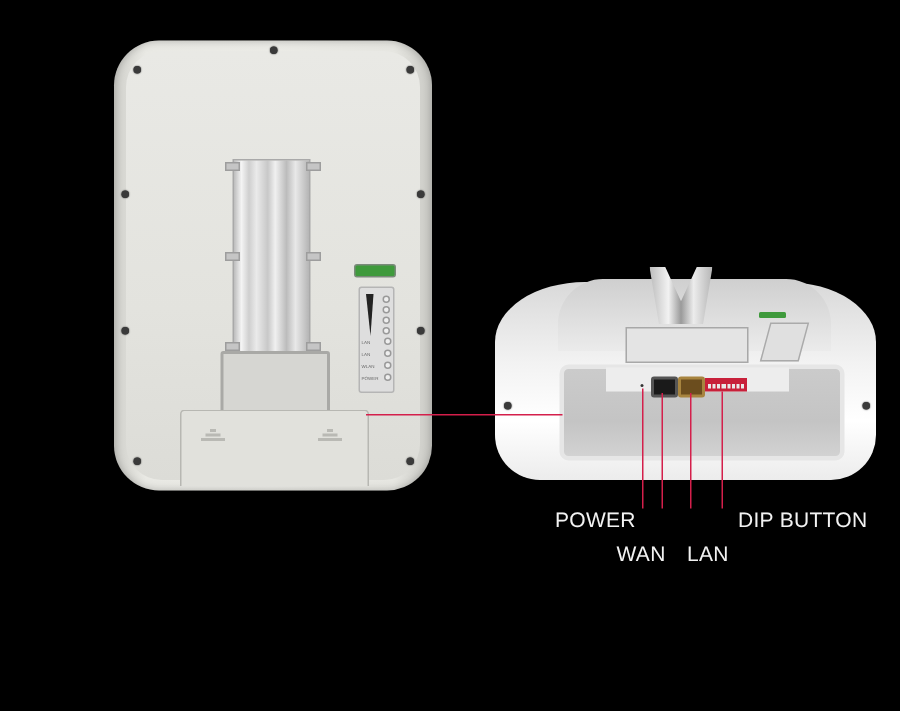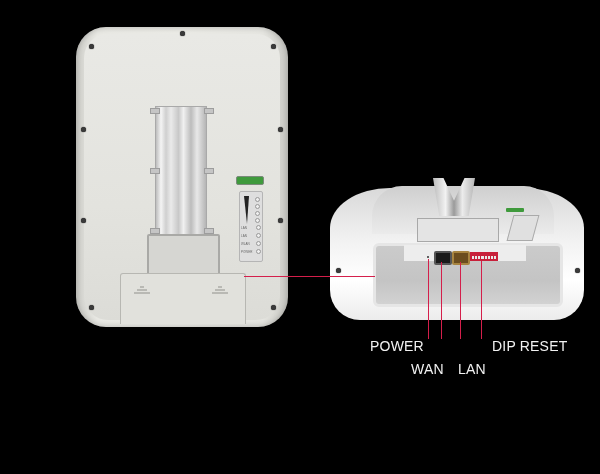--- a/index.html
+++ b/index.html
@@ -145,13 +145,13 @@
 
 <div class="abs line" style="left:244px;top:276px;width:131px;height:1px"></div>
 <div class="abs line" style="left:428px;top:259px;width:1px;height:80px"></div>
 <div class="abs line" style="left:441px;top:262px;width:1px;height:77px"></div>
 <div class="abs line" style="left:460px;top:262px;width:1px;height:77px"></div>
 <div class="abs line" style="left:481px;top:261px;width:1px;height:78px"></div>
 
 <div class="abs callout-text" style="left:370px;top:338px">POWER</div>
 <div class="abs callout-text" style="left:411px;top:361px">WAN</div>
 <div class="abs callout-text" style="left:458px;top:361px">LAN</div>
-<div class="abs callout-text" style="left:492px;top:338px">DIP RESET</div>
+<div class="abs callout-text" style="left:492px;top:338px">DIP BUTTON</div>
 
 </body></html>

